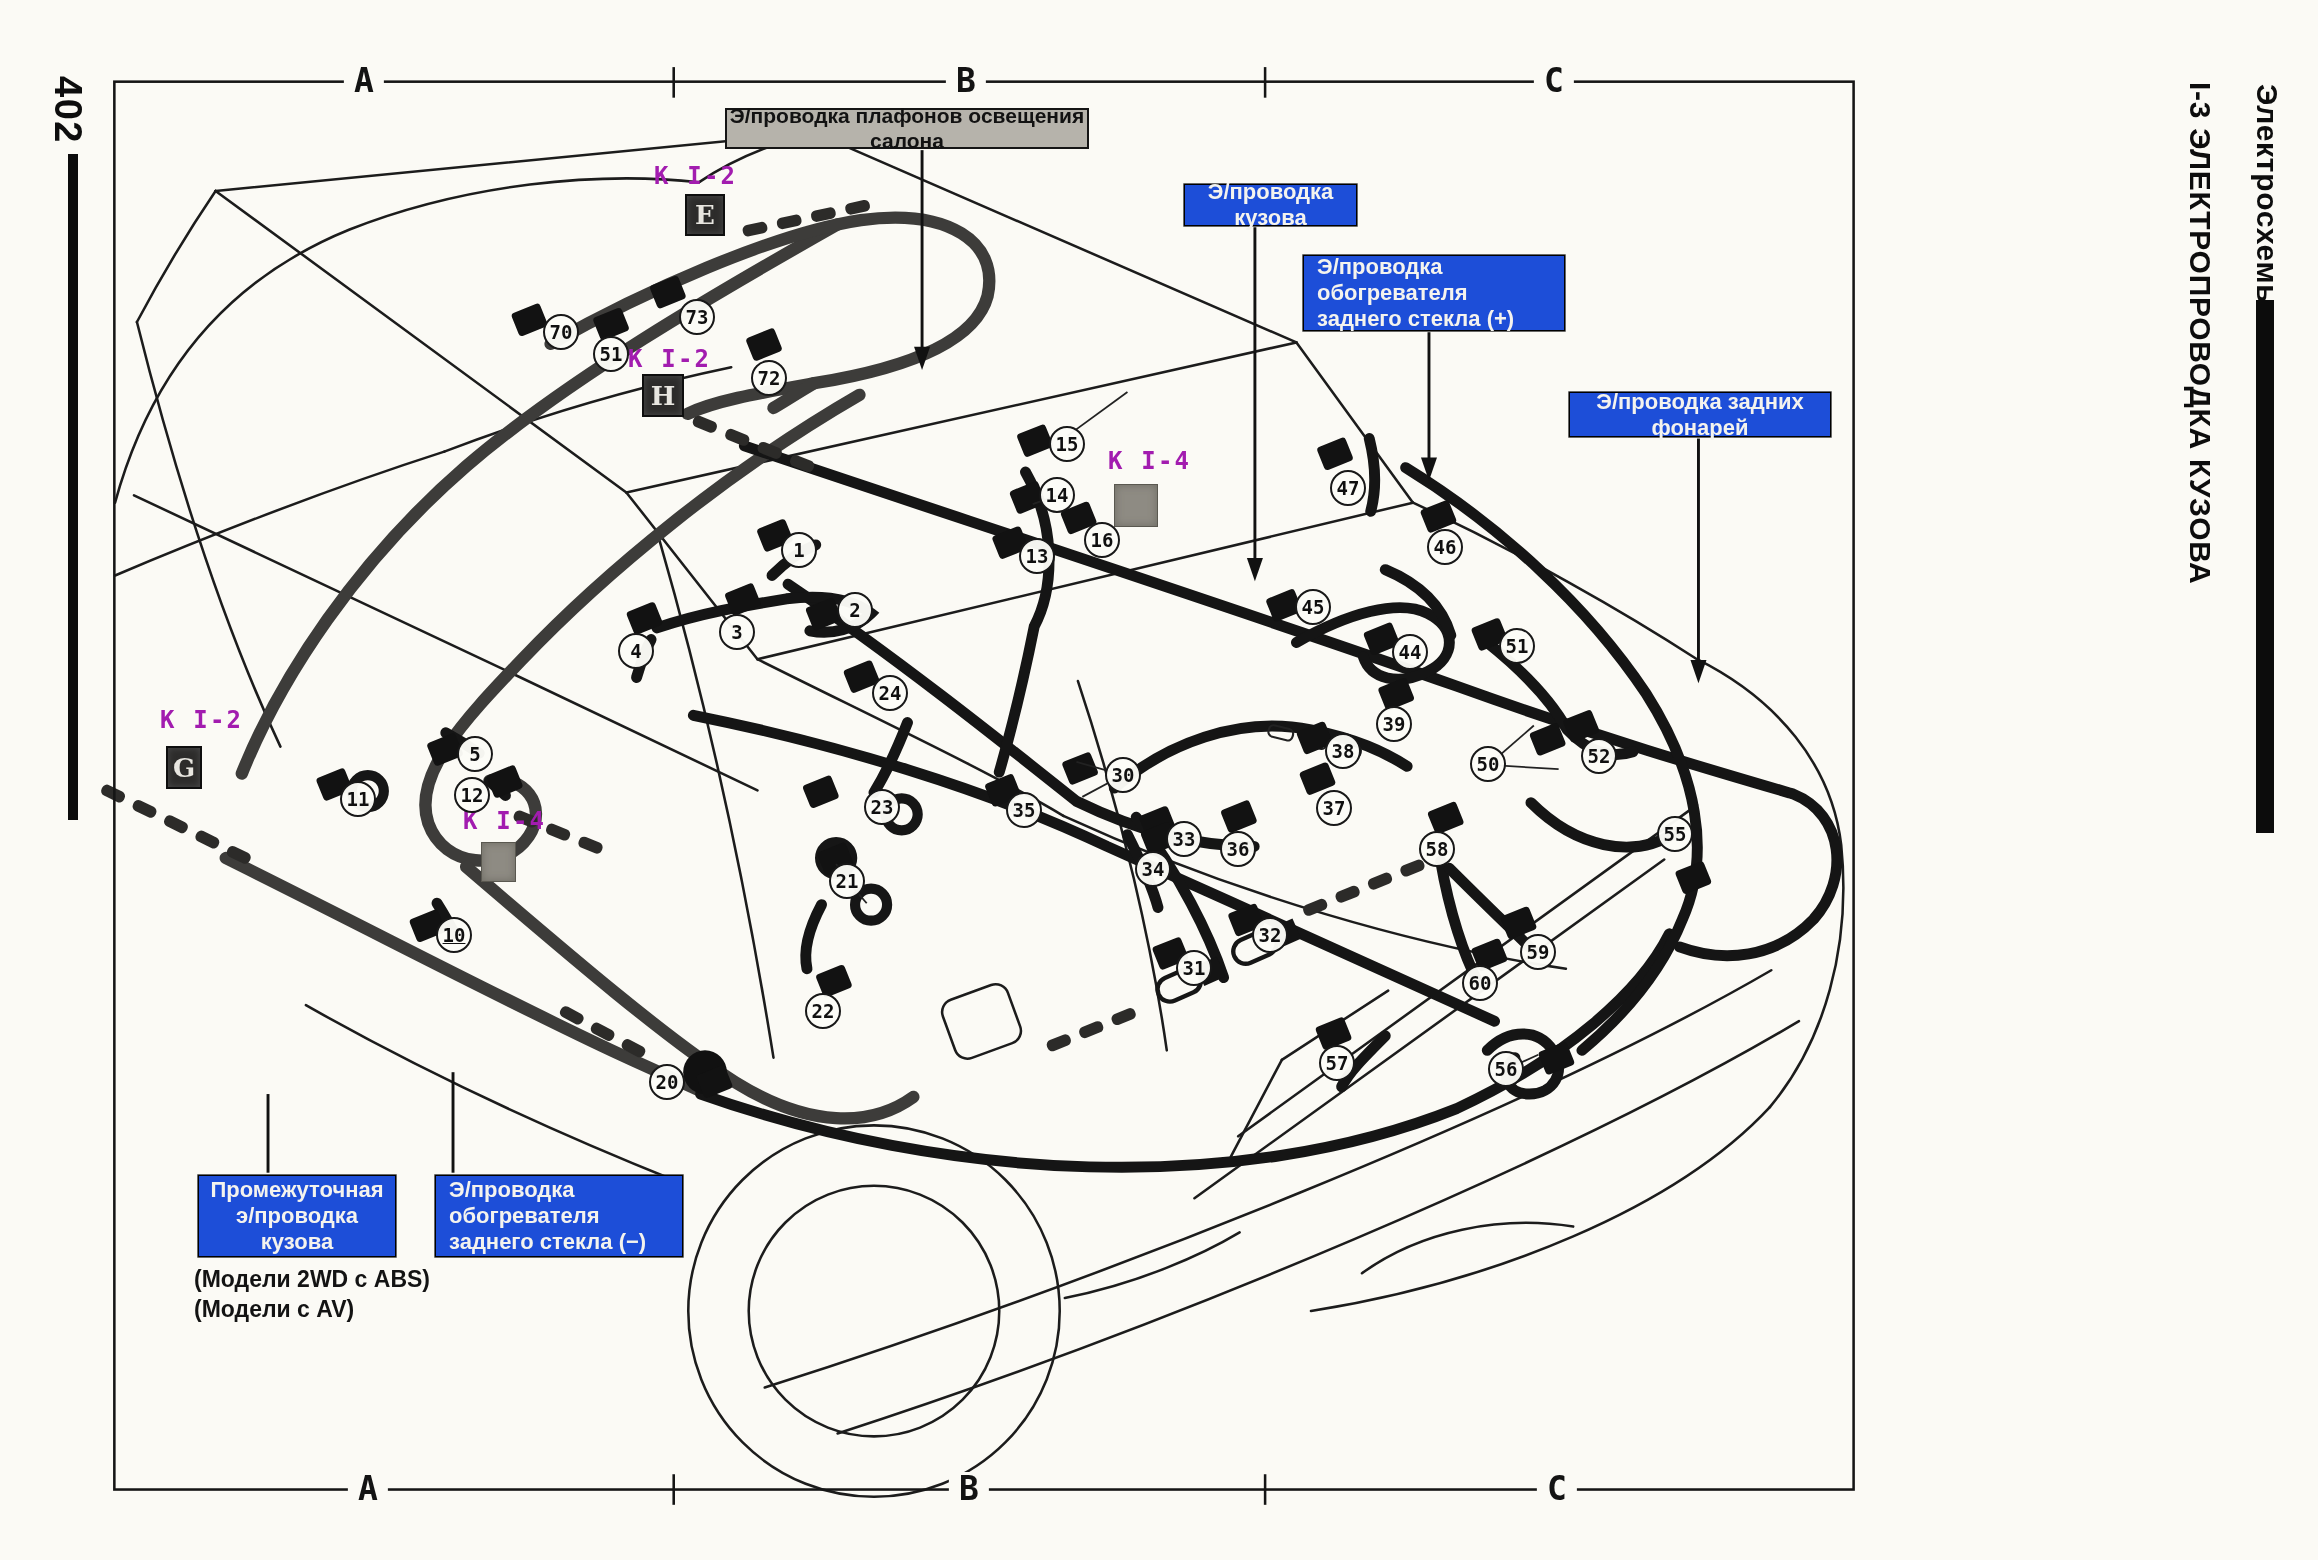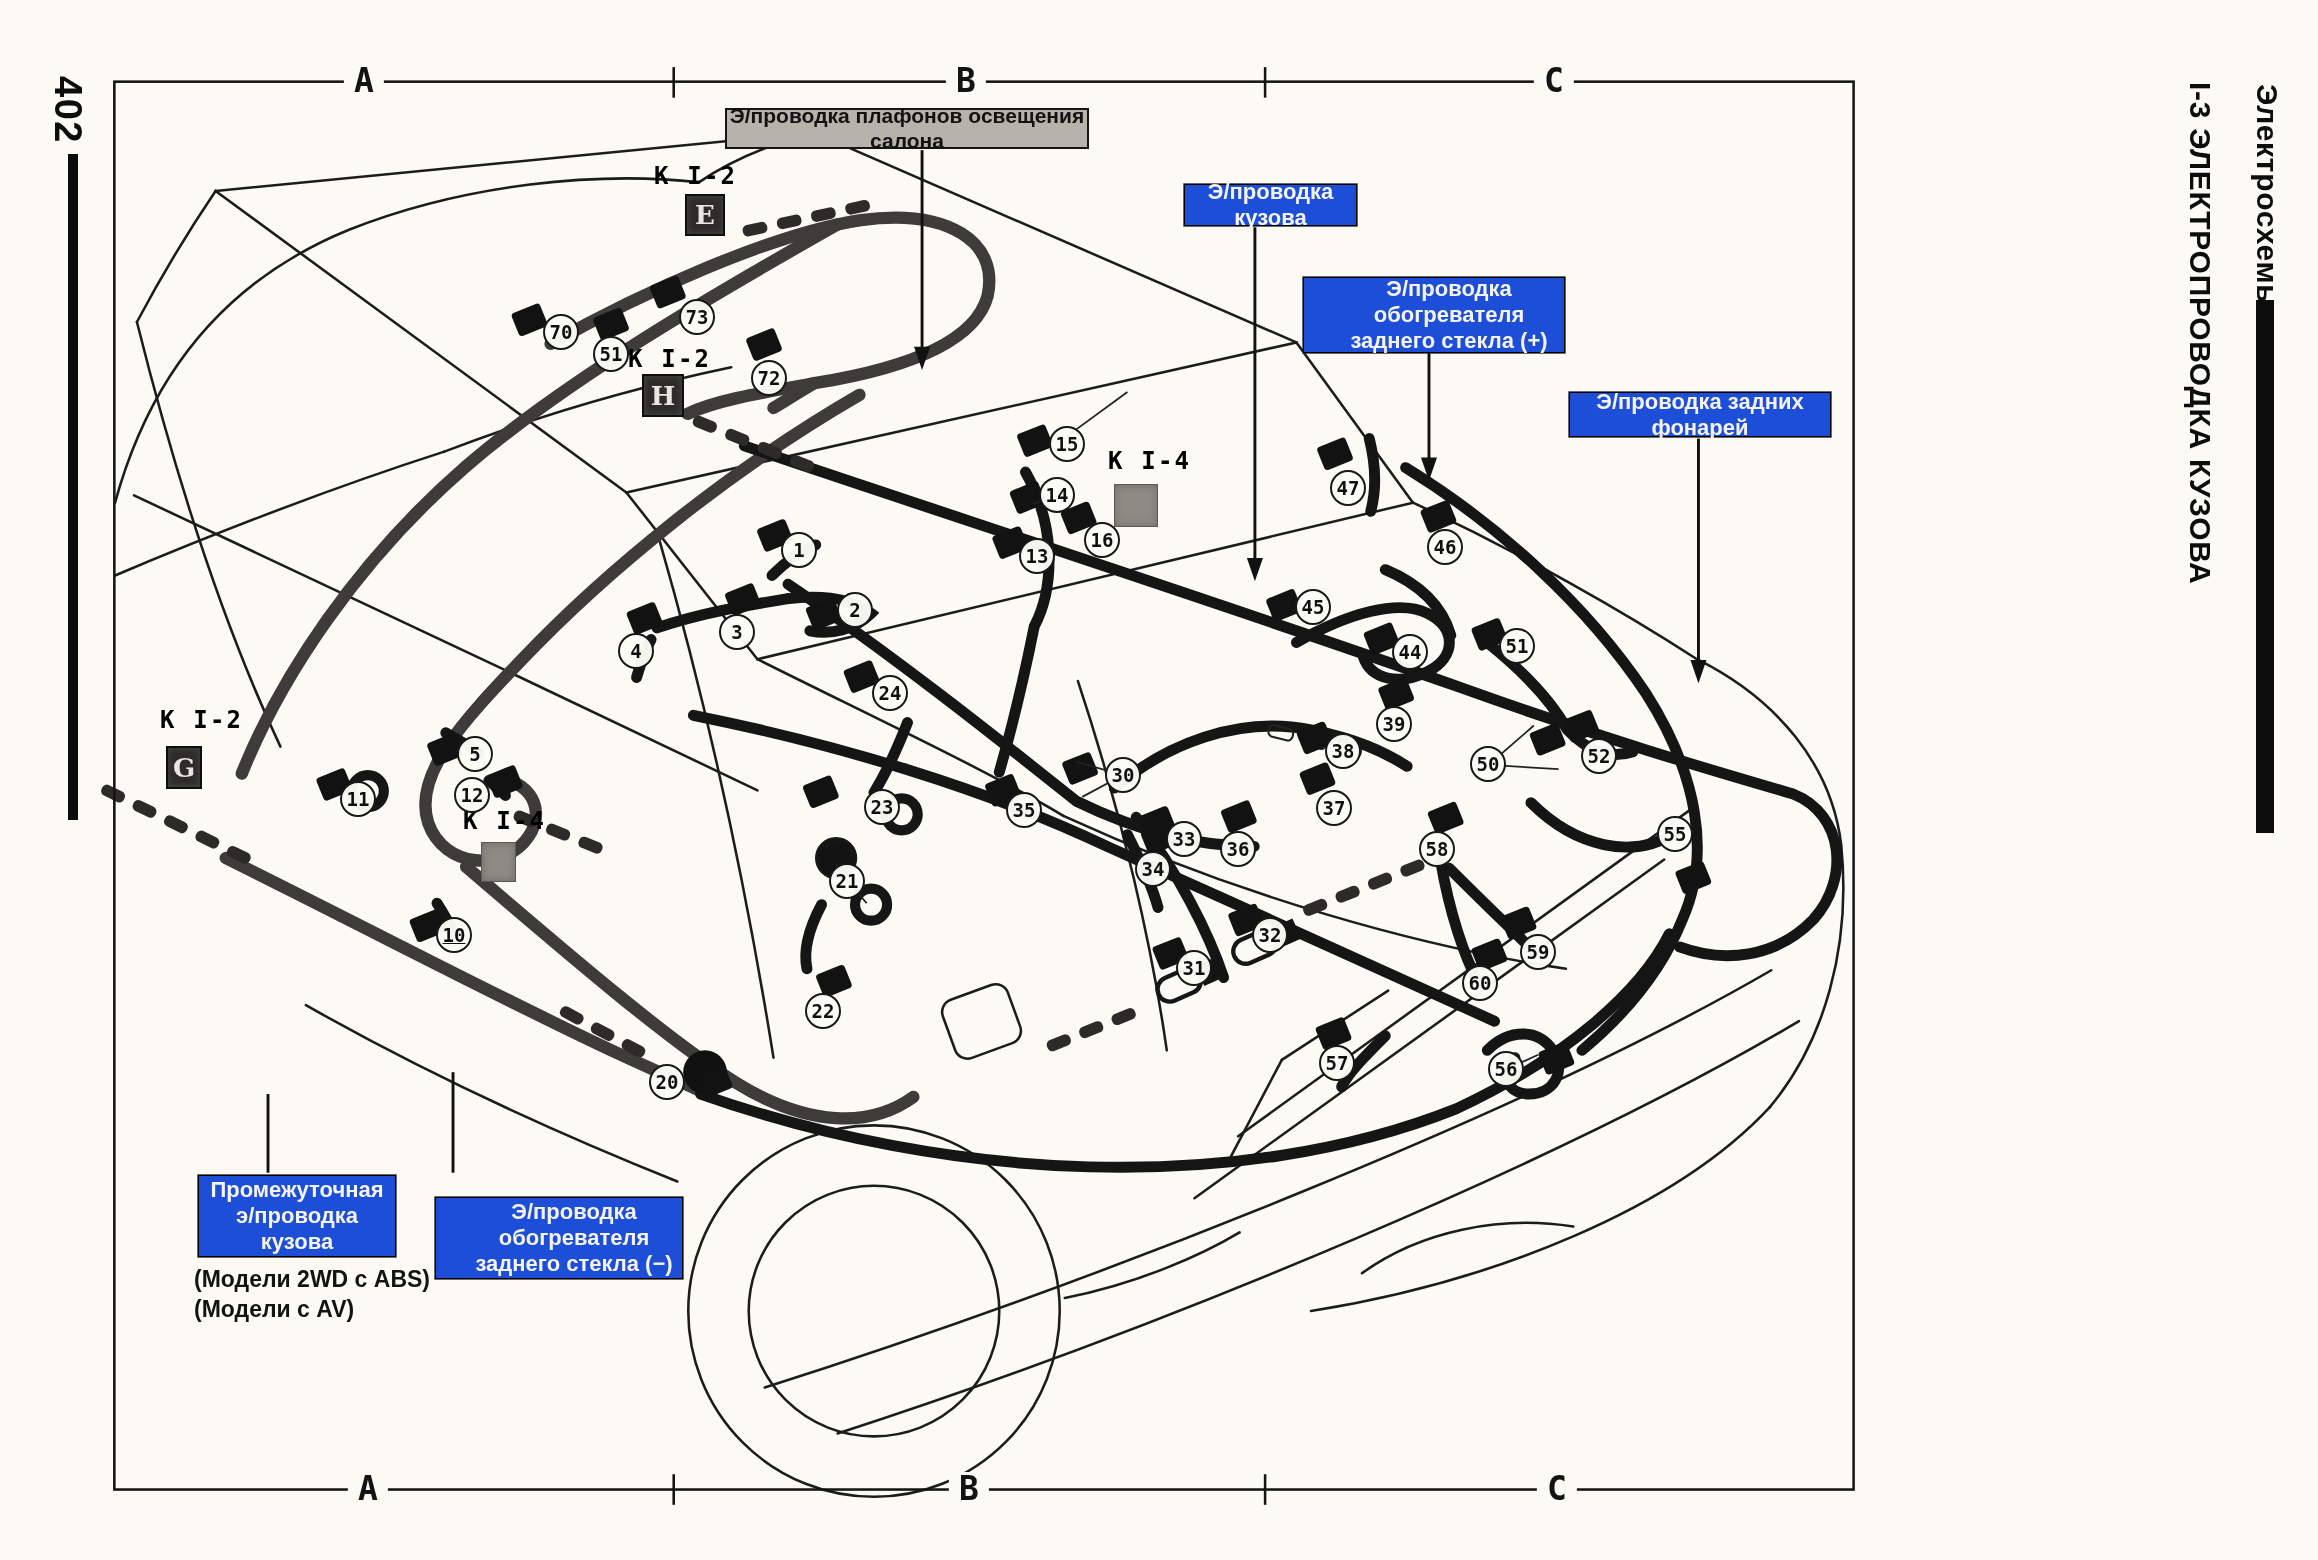--- a/index.html
+++ b/index.html
@@ -29,25 +29,25 @@
     color:#101010;font-family:"DejaVu Sans Mono",monospace;font-weight:bold;font-size:19px;
     display:flex;align-items:center;justify-content:center;z-index:5;line-height:1;
   }
   .lbl{
     position:absolute;box-sizing:border-box;display:flex;align-items:center;
     white-space:pre-line;font-weight:bold;line-height:1.18;z-index:6;
   }
   .lbl.black{background:#1d4ed8;color:#f4f3ee;border:1.5px solid #000;box-shadow:0 0 0 0.7px #2a2a2a;}
   .lbl.gray{background:#b6b3ab;color:#121212;border:2.9px solid #151515;}
   .lbl.center{justify-content:center;text-align:center;}
-  .lbl.left{justify-content:flex-start;text-align:center;padding-left:30px;margin-top:22px;}
+  .lbl.left{justify-content:flex-start;text-align:left;padding-left:13px;}
   .note{position:absolute;font-weight:bold;font-size:23px;color:#131313;z-index:6;white-space:nowrap;}
   .kref-text{
     position:absolute;font-family:"DejaVu Sans Mono",monospace;font-weight:bold;
-    font-size:24px;letter-spacing:2.2px;color:#000000;z-index:6;white-space:nowrap;
+    font-size:24px;letter-spacing:2.2px;color:#a21caf;z-index:6;white-space:nowrap;
   }
   .kref-box{
     position:absolute;display:flex;align-items:center;justify-content:center;
     font-family:"DejaVu Serif",serif;font-weight:bold;font-size:26px;color:#e8e6e0;z-index:6;
   }
   .kref-box.dark{background:#2d2c2b;border:2.2px solid #0e0e0e;box-shadow:inset 0 0 7.3px #4a4a4a;}
   .kref-box.gray{background:#8e8b83;border:1.5px solid #5a5850;box-shadow:inset 0 0 8.7px #6e6c64;}
 </style>
 </head>
 <body>

